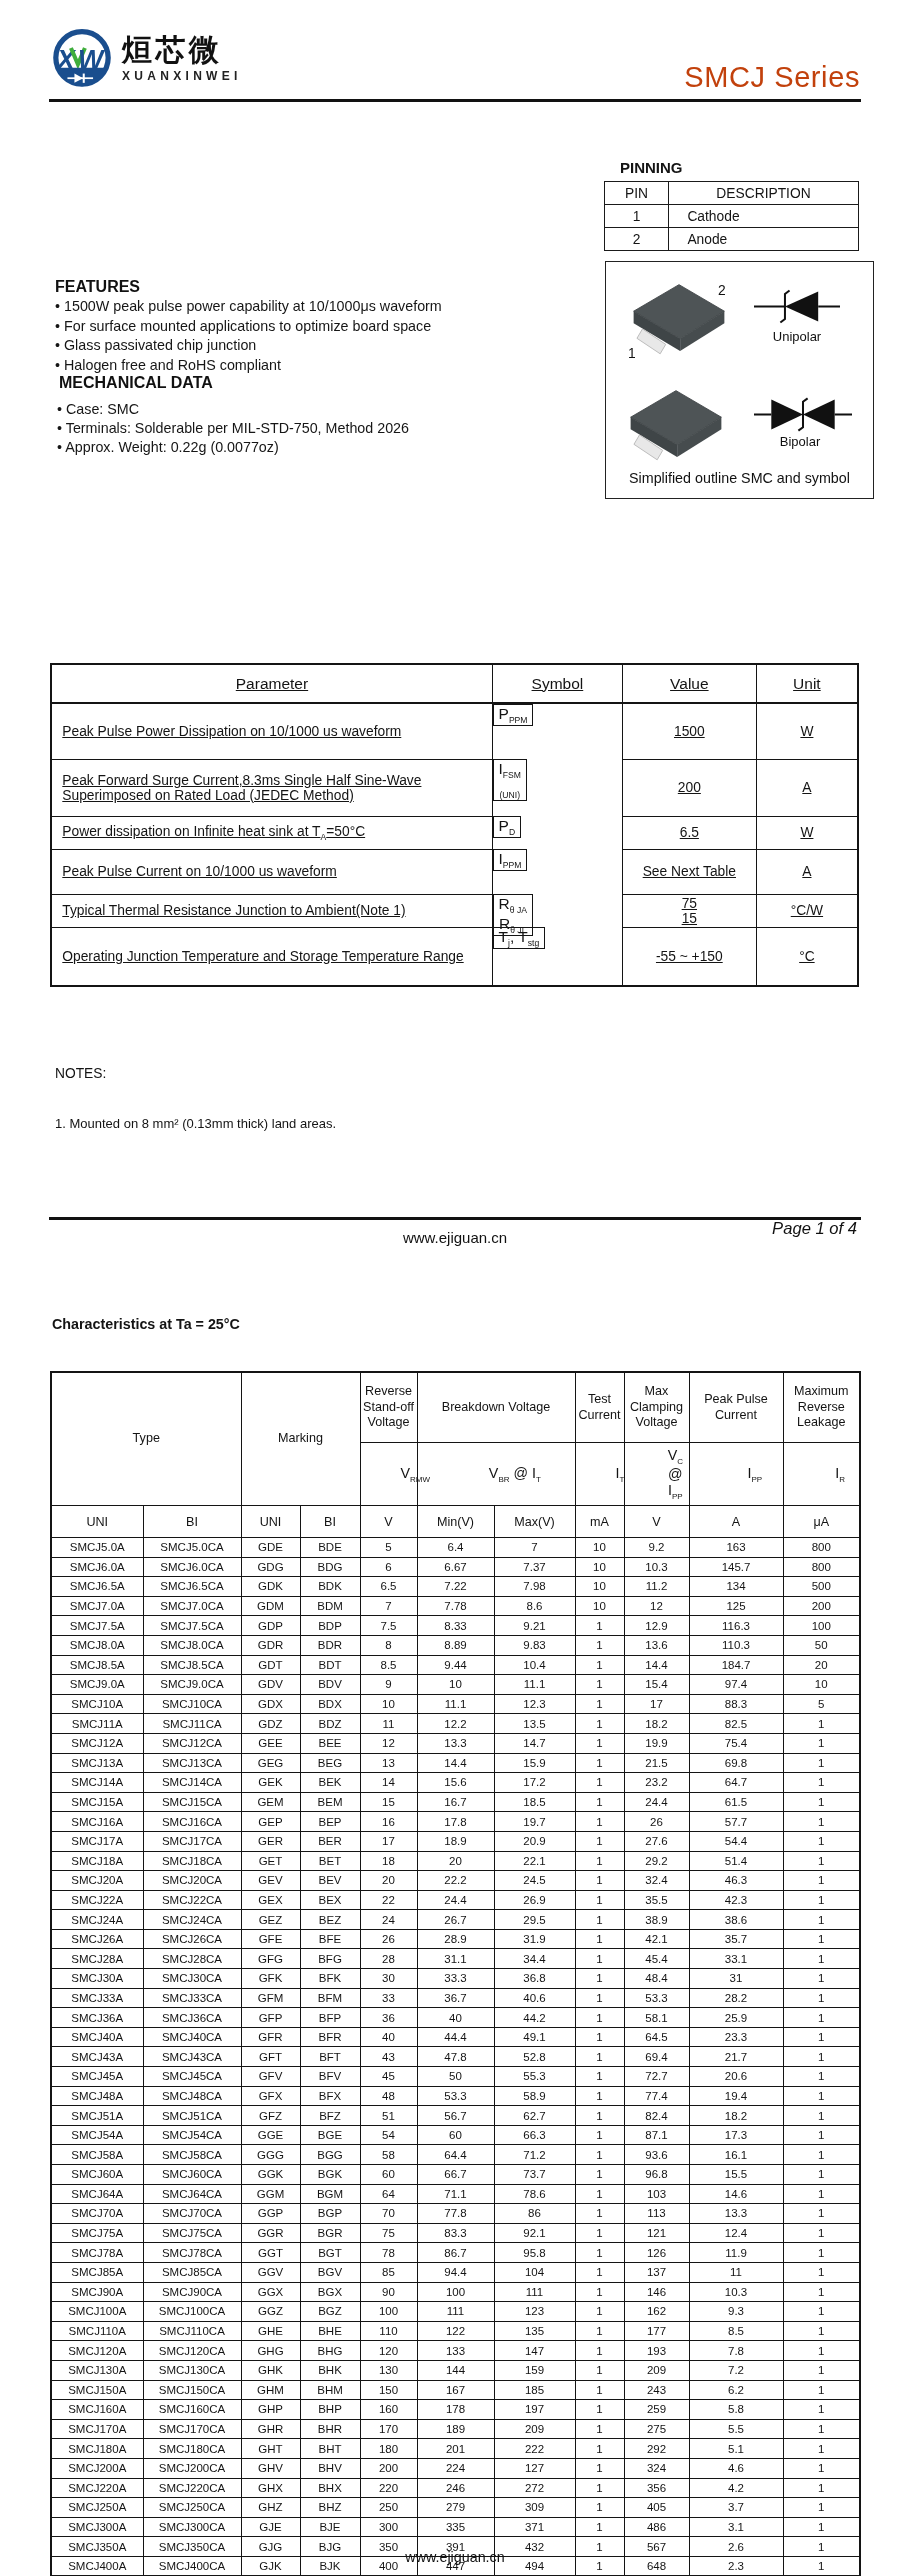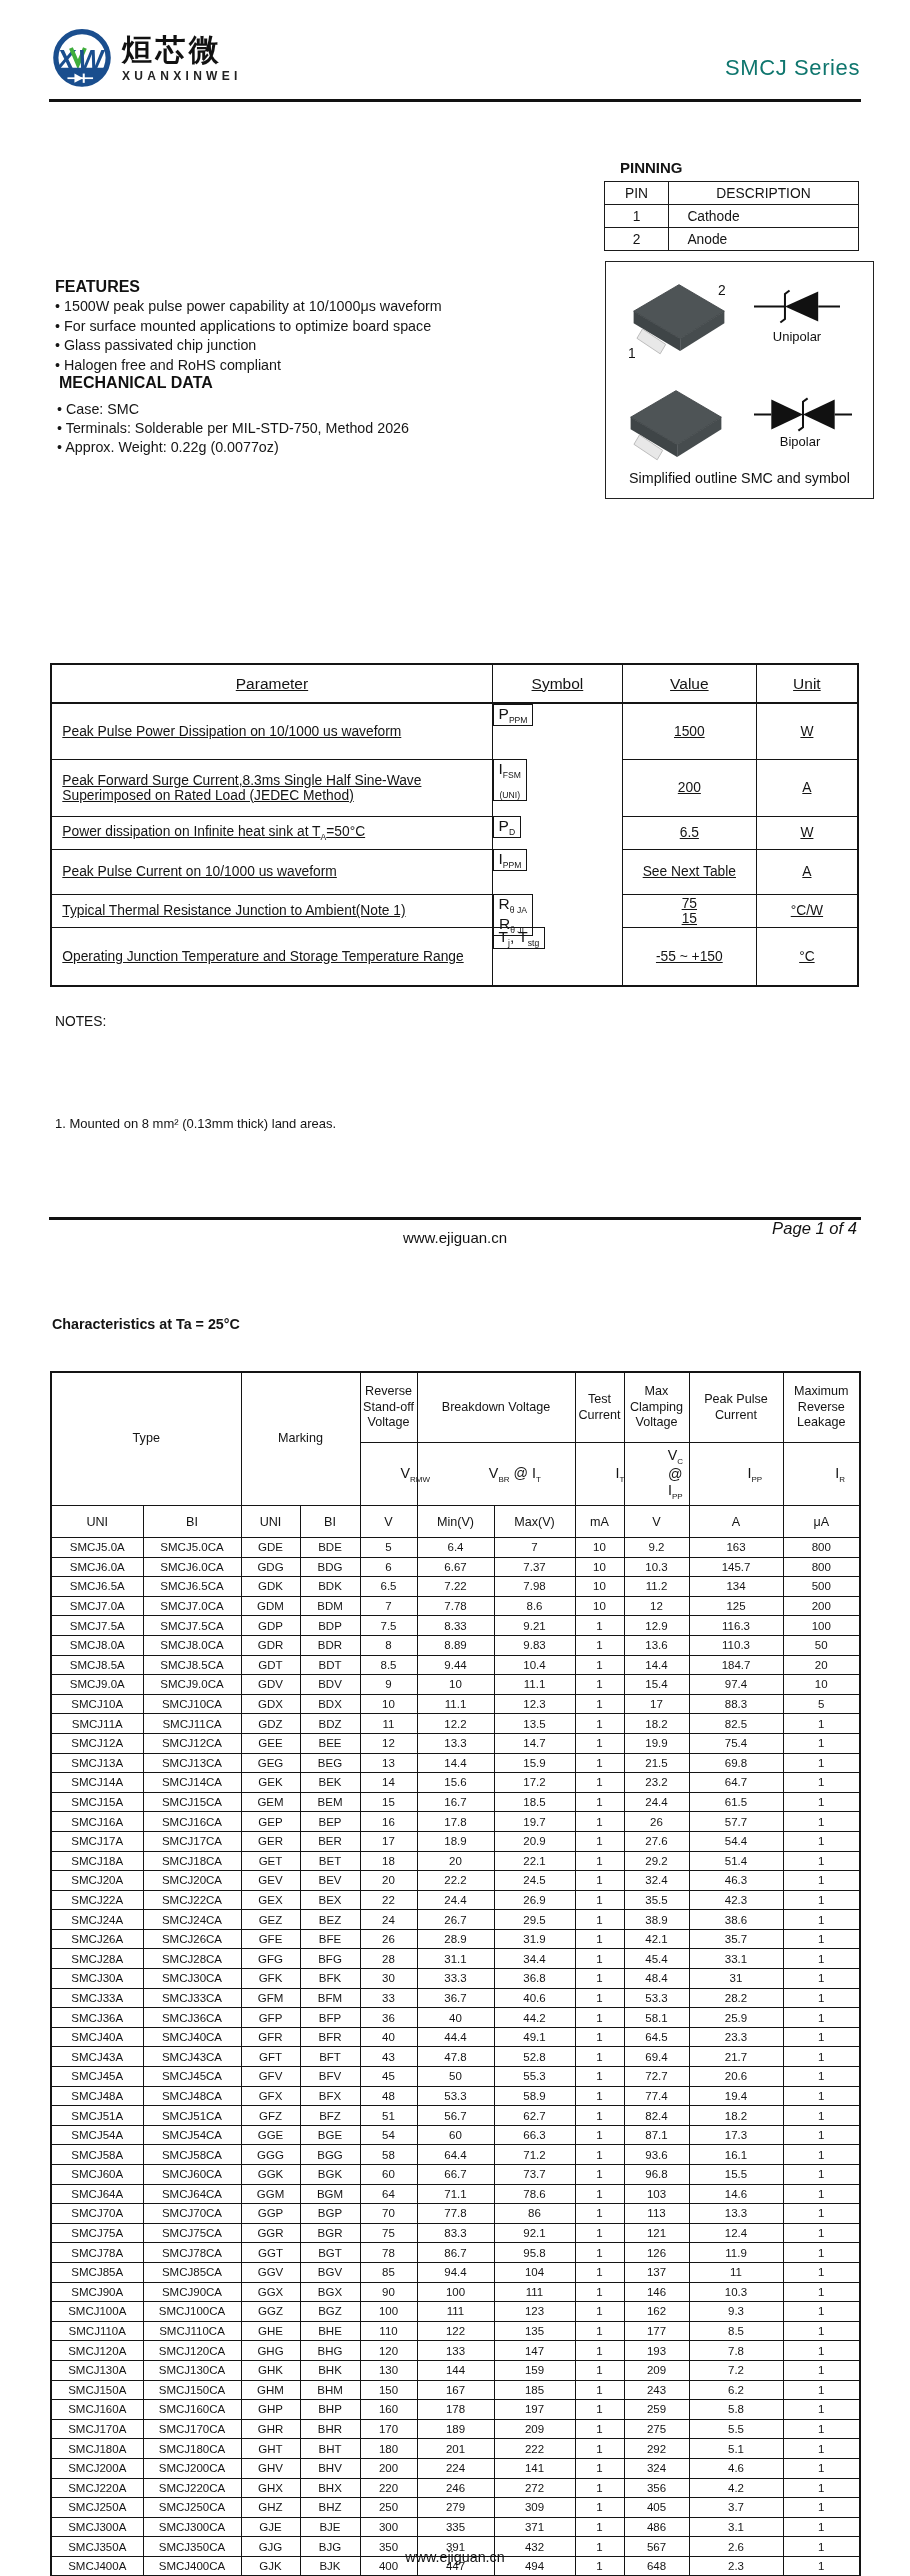--- a/index.html
+++ b/index.html
@@ -6,21 +6,21 @@
   .page{
     position:relative;width:910px;height:2576px;background:#ffffff;
     font-family:"Liberation Sans", sans-serif;color:#141414;overflow:hidden;
     margin:0 auto;
   }
   
   .logo-wrap{position:absolute;left:50px;top:16px;width:321px;height:86px;display:flex;align-items:center;}
   .logo-text{margin-left:8px;}
   .brand-cn{font-size:30px;font-weight:bold;letter-spacing:3.4px;color:#111;line-height:1;}
   .brand-en{font-size:12px;font-weight:bold;letter-spacing:4.3px;color:#222;margin-top:3.4px;}
-  .series-title{position:absolute;right:50px;top:55px;font-size:22px;font-weight:500;letter-spacing:0.6px;color:#0f766e;}
+  .series-title{position:absolute;right:50px;top:61px;font-size:29px;font-weight:500;letter-spacing:0.6px;color:#c2410c;}
   .header-rule{position:absolute;left:49px;right:49px;top:99px;height:3.4px;background:#121212;}
   
   .intro{position:absolute;left:55px;top:172px;width:519px;font-size:16px;line-height:23px;color:#161616;}
   .pinning-title{position:absolute;left:620px;top:159px;font-size:15px;font-weight:bold;}
   .pinning-table{position:absolute;left:604px;top:181px;width:255px;border-collapse:collapse;table-layout:fixed;}
   .pinning-table th,.pinning-table td{border:1.1px solid #1a1a1a;font-size:13.8px;height:22px;padding:0;}
   .pinning-table th{font-weight:normal;text-align:center;}
   .pinning-table td.pin-no{text-align:center;}
   .pinning-table td.pin-desc{text-align:left;padding-left:18.4px;}
   
@@ -46,21 +46,21 @@
   .ratings-table td.sym{font-size:15.5px;}
   .ratings-table sub{font-size:8.6px;}
   .ratings-table tbody tr:nth-child(1){height:56px;}
   .ratings-table tbody tr:nth-child(2){height:57px;}
   .ratings-table tbody tr:nth-child(3){height:33px;}
   .ratings-table tbody tr:nth-child(4){height:45px;}
   .ratings-table tbody tr:nth-child(5){height:33px;}
   .ratings-table tbody tr:nth-child(6){height:59px;}
   .ratings-table tbody tr:nth-child(7){height:37px;}
   
-  .notes-title{position:absolute;left:55px;top:1014px;font-size:13.8px;}
+  .notes-title{position:absolute;left:55px;top:1066px;font-size:13.8px;}
   .notes-item{position:absolute;left:55px;top:1096px;font-size:13px;margin-top:20px;}
   
   .footer-rule{position:absolute;left:49px;right:49px;top:1217px;height:2.9px;background:#121212;}
   .site-link{position:absolute;left:0;right:0;top:1229px;text-align:center;font-size:15px;color:#111;}
   .page-num{position:absolute;right:53px;top:1219px;font-size:16.6px;font-style:italic;color:#111;}
   
   .char-title{position:absolute;left:52px;top:1316px;font-size:14.3px;font-weight:bold;}
   .char-table{position:absolute;left:50px;top:1371px;width:809px;border-collapse:collapse;table-layout:fixed;border:2.3px solid #141414;}
   .char-table th{border:1.1px solid #141414;font-weight:normal;padding:0 2.3px;}
   .char-table thead tr.grp-row th{font-size:12.6px;height:69px;line-height:15.5px;}
@@ -924,21 +924,21 @@
           <td>5.1</td>
           <td>1</td>
         </tr>
         <tr>
           <td>SMCJ200A</td>
           <td>SMCJ200CA</td>
           <td>GHV</td>
           <td>BHV</td>
           <td>200</td>
           <td>224</td>
-          <td>141</td>
+          <td>127</td>
           <td>1</td>
           <td>324</td>
           <td>4.6</td>
           <td>1</td>
         </tr>
         <tr>
           <td>SMCJ220A</td>
           <td>SMCJ220CA</td>
           <td>GHX</td>
           <td>BHX</td>

